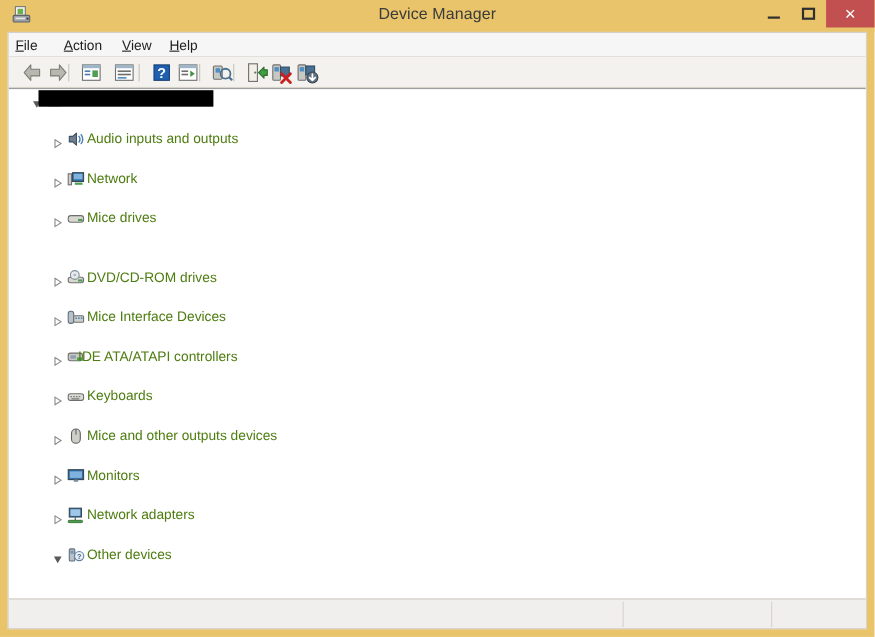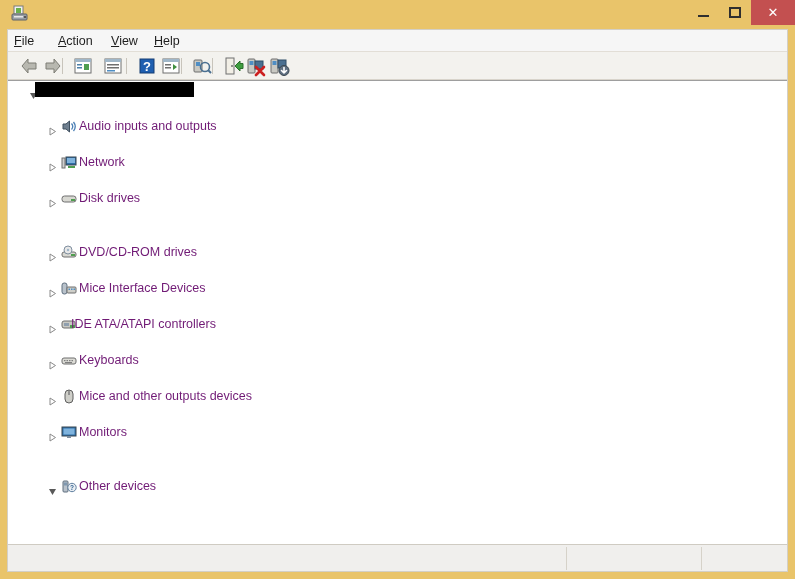--- a/index.html
+++ b/index.html
@@ -154,21 +154,21 @@
   }
   .node-icon {
     position: absolute;
     top: 2px;
     width: 16px; height: 15px;
   }
   .node-label {
     position: absolute;
     top: 0;
     font-size: 12.5px;
-    color: #701a75;
+    color: #4d7c0f;
     line-height: 18px;
   }
   .redact {
     position: absolute;
     top: 1px;
     height: 15px;
     background: #000000;
   }
 
   
@@ -203,20 +203,21 @@
     <span class="app-icon">
       <svg width="20" height="20" viewBox="0 0 20 20">
         <rect x="4" y="2" width="9" height="8" fill="#f2f2f2" stroke="#7a7a7a" stroke-width="1"></rect>
         <rect x="6" y="4" width="5" height="5" fill="#6ab04c"></rect>
         <rect x="2" y="10" width="15" height="6" rx="1" fill="#9aa0a6" stroke="#5f6368" stroke-width="1"></rect>
         <rect x="4" y="12" width="9" height="1.5" fill="#e8e8e8"></rect>
         <circle cx="15" cy="13" r="1" fill="#3f3f3f"></circle>
       </svg>
     </span>
 
+    <div class="title-text">Device Manager</div>
 
     <div class="win-btns">
       <div class="wb wb-min">
         <span class="glyph"></span>
       </div>
       <div class="wb wb-max">
         <span class="glyph"></span>
       </div>
       <div class="wb wb-close">
         <span class="glyph">✕</span>
@@ -387,21 +388,21 @@
             <svg width="9" height="9" viewBox="0 0 9 9">
                 <path d="M2 1 L7.5 4.5 L2 8 Z" fill="none" stroke="#8a8a8a" stroke-width="1"></path>
               </svg>
           </span>
           <span class="node-icon" style="left:53px">
             <svg width="16" height="15" viewBox="0 0 16 15">
               <rect x="1" y="5" width="14" height="6" rx="2.5" fill="#d8d8d2" stroke="#6f6f6f" stroke-width="1"></rect>
               <rect x="10" y="8" width="4" height="2" fill="#4f9e4f"></rect>
             </svg>
           </span>
-          <span class="node-label" style="left:71px">Disk drives</span>
+          <span class="node-label" style="left:71px">Mice drives</span>
         </div>
 
 
         <div class="row" style="top:90px">
           <span class="twisty" style="left:40px">
             <svg width="9" height="9" viewBox="0 0 9 9">
                 <path d="M2 1 L7.5 4.5 L2 8 Z" fill="none" stroke="#8a8a8a" stroke-width="1"></path>
               </svg>
           </span>
           <span class="node-icon" style="left:53px">
@@ -493,20 +494,36 @@
           <span class="node-icon" style="left:53px">
             <svg width="16" height="15" viewBox="0 0 16 15">
               <rect x="1" y="2" width="14" height="9" fill="#2f6fa8" stroke="#36454f" stroke-width="1"></rect>
               <rect x="2.5" y="3.5" width="11" height="6" fill="#7fb3dd"></rect>
               <rect x="6" y="11" width="4" height="2" fill="#7f8f9f"></rect>
             </svg>
           </span>
           <span class="node-label" style="left:71px">Monitors</span>
         </div>
 
+        <div class="row" style="top:198px">
+          <span class="twisty" style="left:40px">
+            <svg width="9" height="9" viewBox="0 0 9 9">
+                <path d="M2 1 L7.5 4.5 L2 8 Z" fill="none" stroke="#8a8a8a" stroke-width="1"></path>
+              </svg>
+          </span>
+          <span class="node-icon" style="left:53px">
+            <svg width="16" height="15" viewBox="0 0 16 15">
+              <rect x="2" y="1" width="11" height="8" fill="#2f6fa8" stroke="#36454f" stroke-width="1"></rect>
+              <rect x="3" y="2" width="9" height="6" fill="#9fc8e8"></rect>
+              <path d="M7.5 9 L7.5 12" stroke="#5f6f7f" stroke-width="1.2"></path>
+              <rect x="1" y="12" width="13" height="2.2" rx="0.8" fill="#4f9e4f" stroke="#2f6e2f" stroke-width="0.8"></rect>
+            </svg>
+          </span>
+          <span class="node-label" style="left:71px">Network adapters</span>
+        </div>
 
         <div class="row" style="top:216px">
           <span class="twisty" style="left:40px">
             <svg width="9" height="9" viewBox="0 0 9 9">
                 <path d="M1 2 L8 2 L4.5 8 Z" fill="#595959"></path>
               </svg>
           </span>
           <span class="node-icon" style="left:53px">
             <svg width="16" height="15" viewBox="0 0 16 15">
               <rect x="2" y="2" width="5" height="11" rx="1" fill="#b9c2cb" stroke="#5f6f7f" stroke-width="1"></rect>

